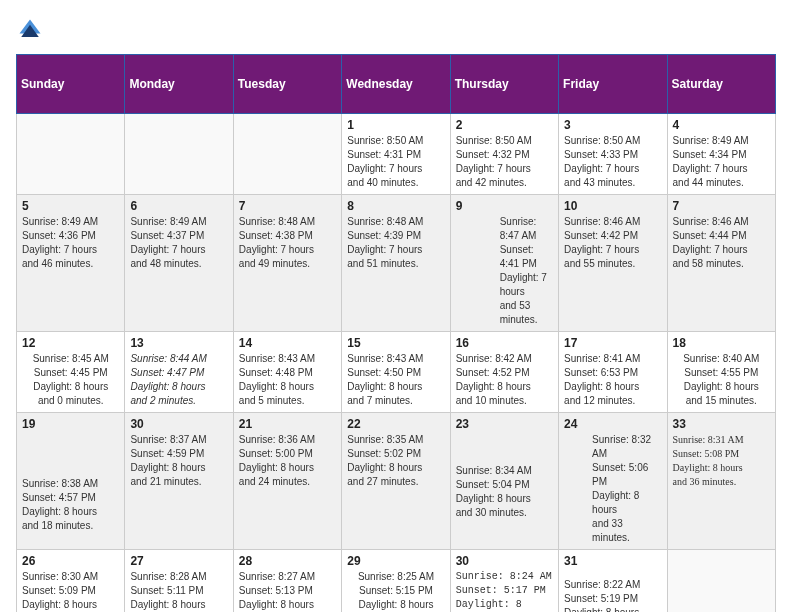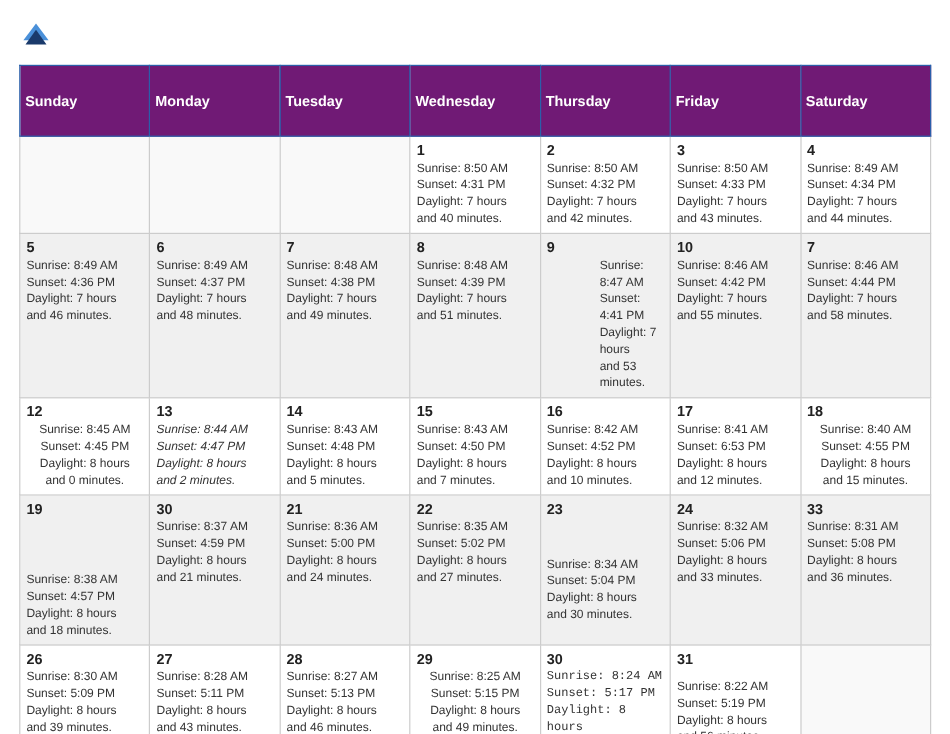--- a/index.html
+++ b/index.html
@@ -280,28 +280,28 @@
         </td>
         <td>
           <span class="day-number">23</span>
           <div class="day-info" style="white-space: pre-line; margin-top: 33px;">Sunrise: 8:34 AM
 Sunset: 5:04 PM
 Daylight: 8 hours
 and 30 minutes.</div>
         </td>
         <td>
           <span class="day-number">24</span>
-          <div class="day-info" style="white-space: pre-line;">Sunrise: 8:32 AM
+          <div class="day-info" style="white-space: pre-line; margin-left: 28px;">Sunrise: 8:32 AM
 Sunset: 5:06 PM
 Daylight: 8 hours
 and 33 minutes.</div>
         </td>
         <td>
           <span class="day-number">33</span>
-          <div class="day-info" style="white-space: pre-line;">Sunrise: 8:31 AM
+          <div class="day-info" style="white-space: pre-line; font-family: Liberation Serif, serif;">Sunrise: 8:31 AM
 Sunset: 5:08 PM
 Daylight: 8 hours
 and 36 minutes.</div>
         </td>
       </tr>
       <tr>
         <td>
           <span class="day-number">26</span>
           <div class="day-info" style="white-space: pre-line;">Sunrise: 8:30 AM
 Sunset: 5:09 PM

